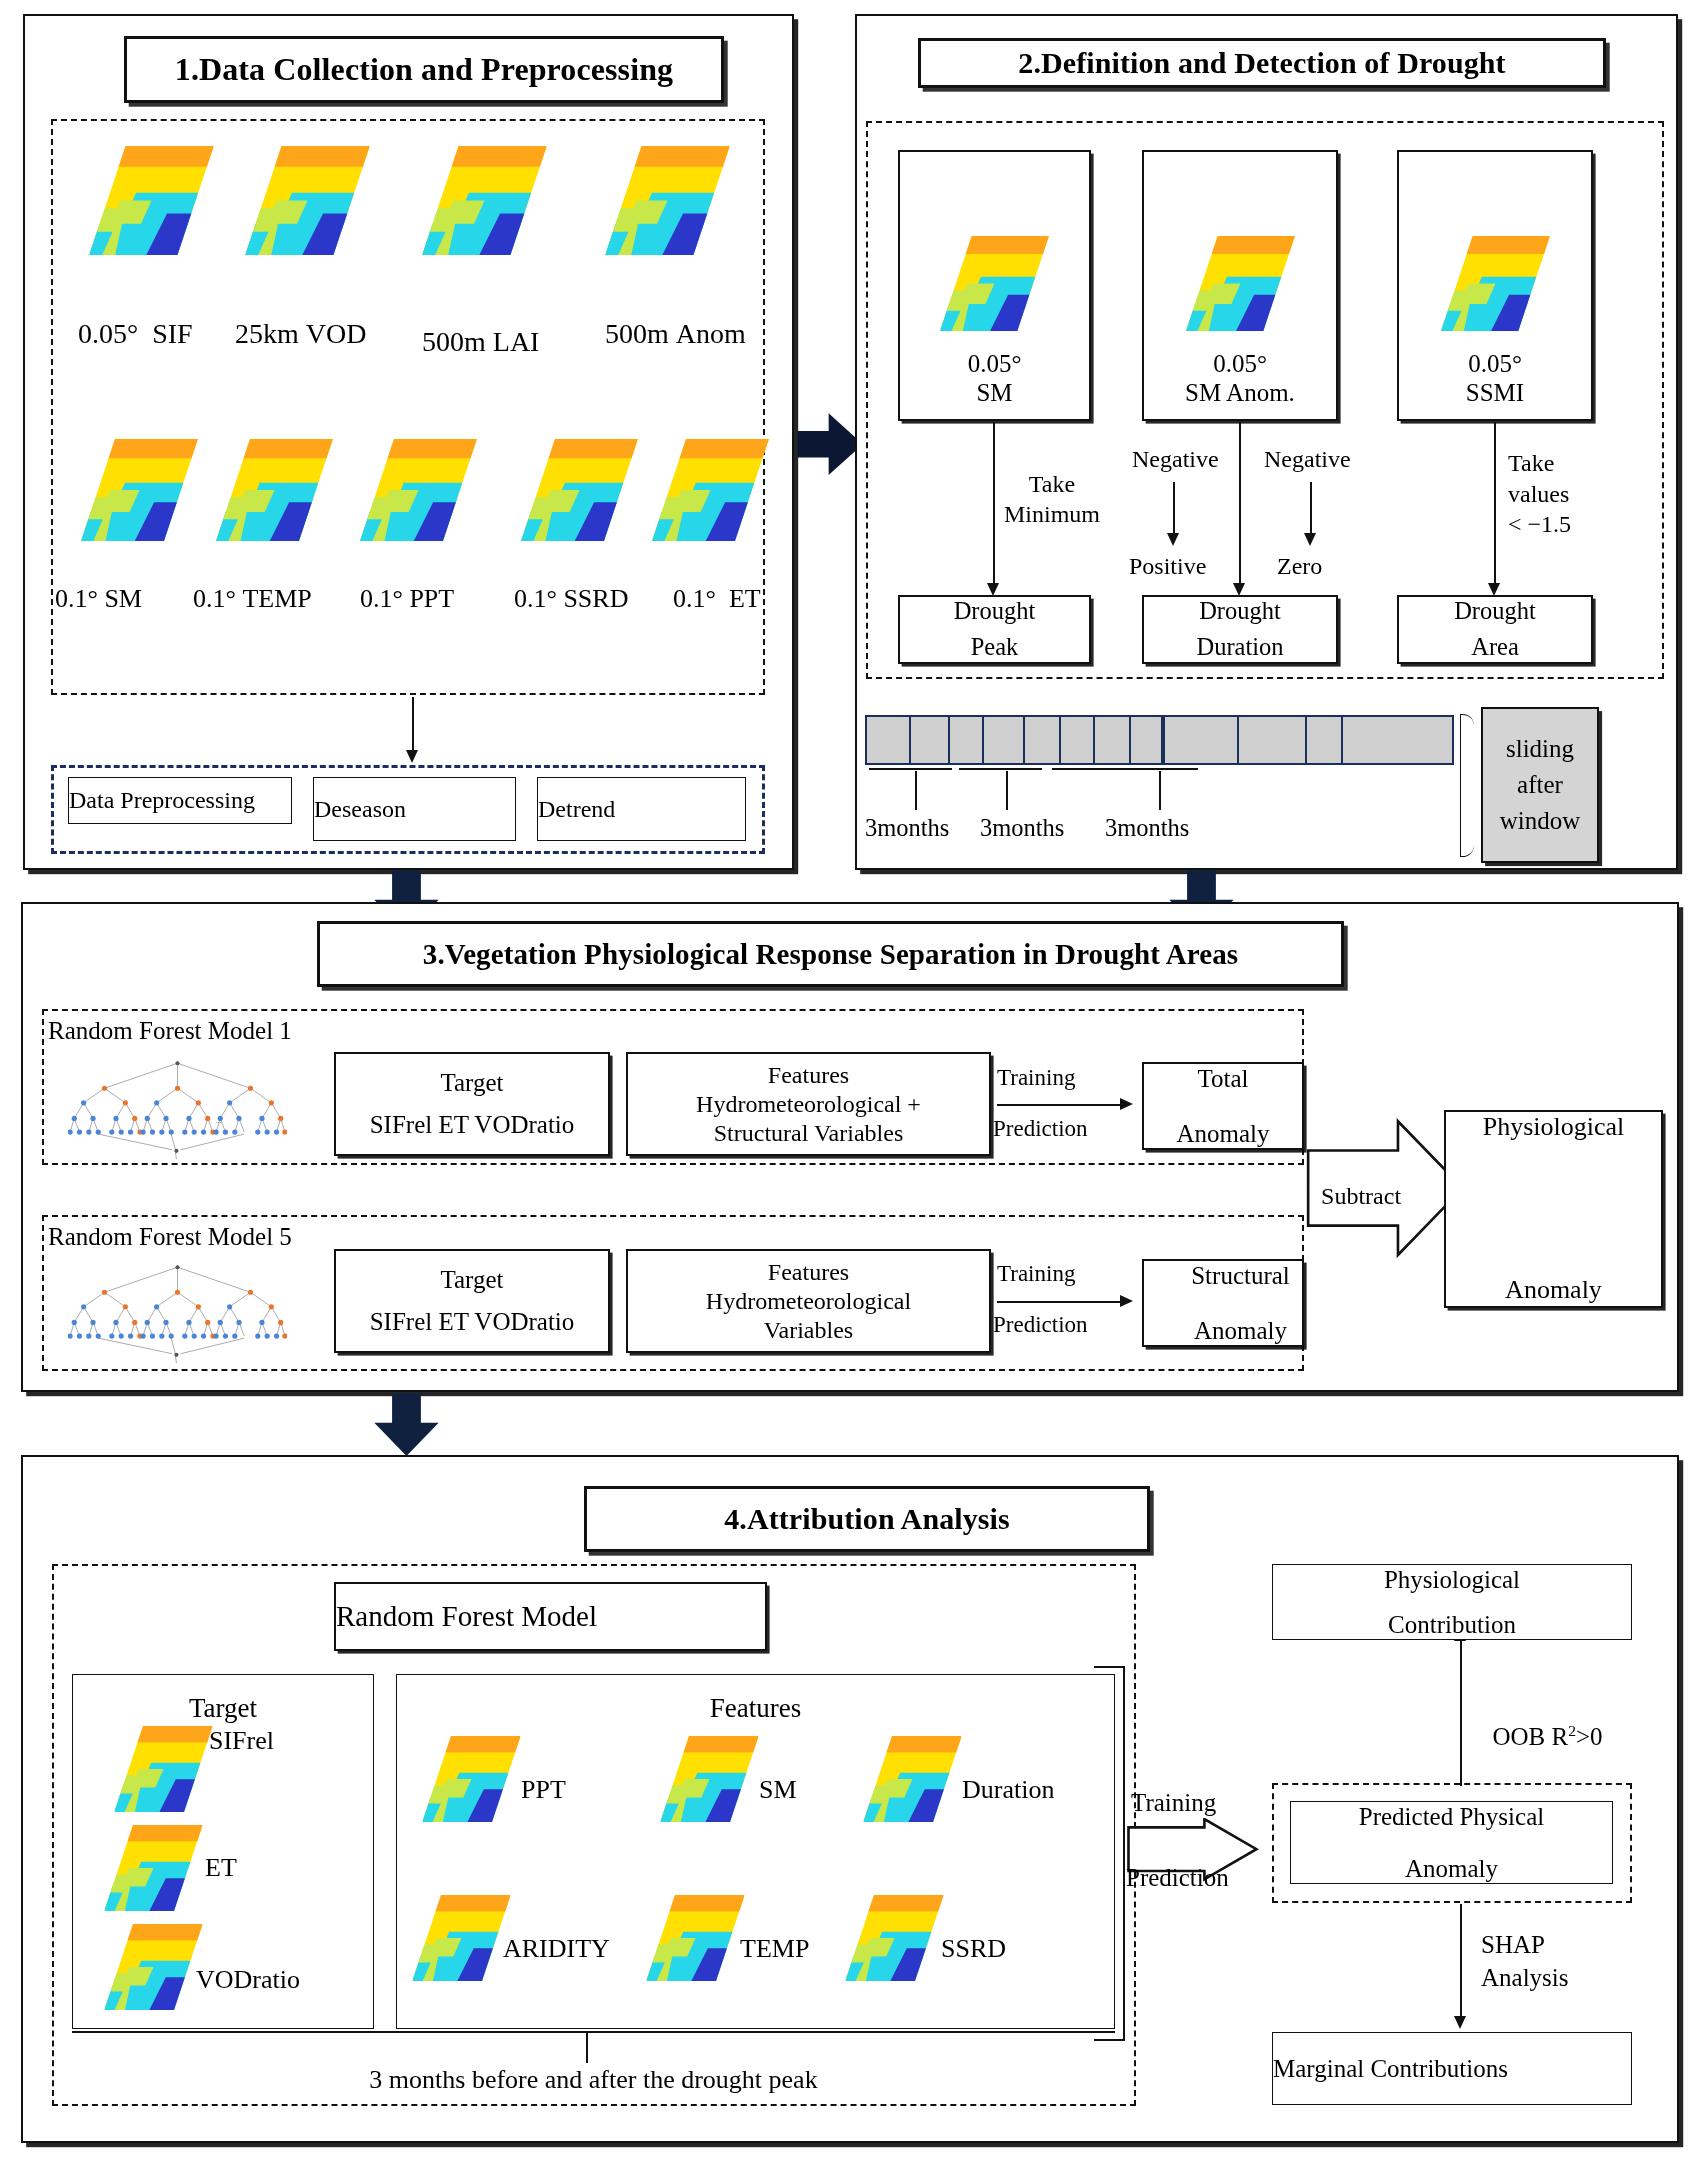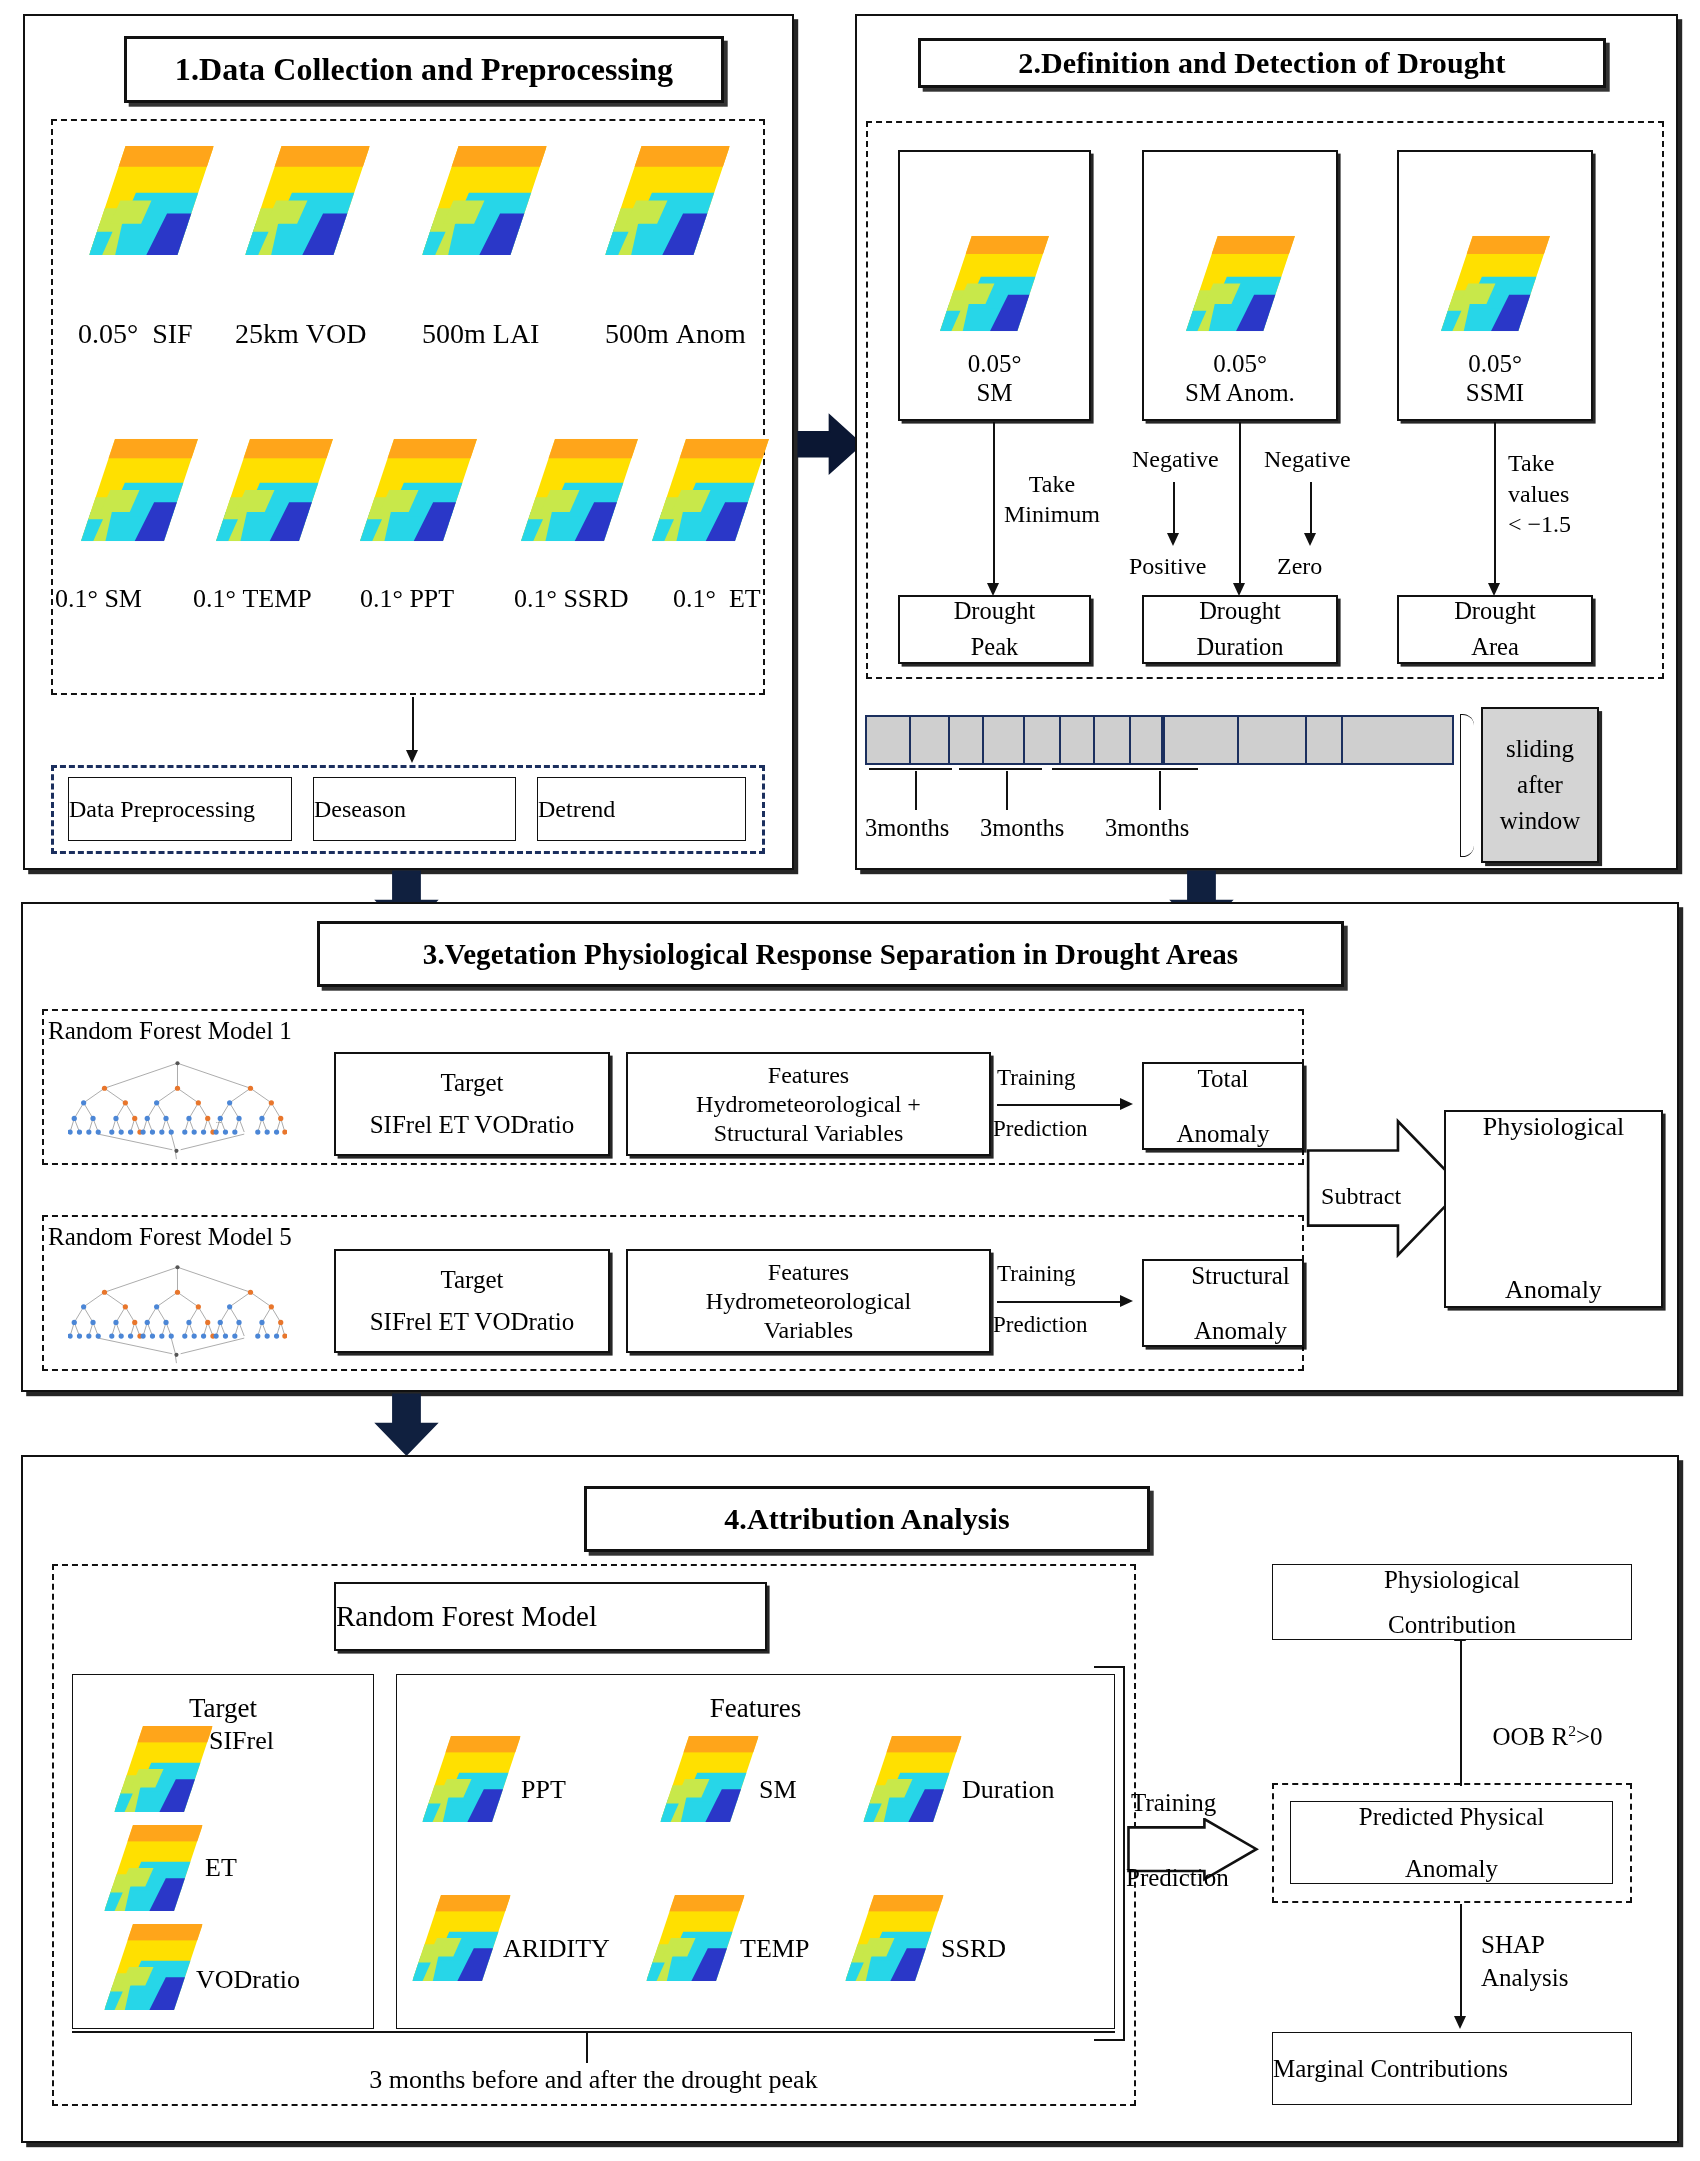--- a/index.html
+++ b/index.html
@@ -151,21 +151,21 @@
         <path d="M150 130 L240 130 L240 210 L110 210 Z" fill="#2a37c8"></path>
         <path d="M0 120 L70 120 L50 210 L0 210 Z" fill="#c8e84a"></path>
         <path d="M0 165 L45 165 L25 210 L0 210 Z" fill="#27d6e8"></path>
         <path d="M60 105 L120 105 L100 150 L40 150 Z" fill="#c8e84a"></path>
       </g>
     </svg>
   </div>
 
 <div class="lbl" style="left:78px; top:318px; font-size:28px;"><span>0.05°</span>&nbsp;&nbsp;<span>SIF</span></div>
 <div class="lbl" style="left:235px; top:318px; font-size:28px;"><span>25km</span>&nbsp;<span>VOD</span></div>
-<div class="lbl" style="left:422px; top:318px; font-size:28px;"><span>500m</span>&nbsp;<span>LAI</span></div>
+<div class="lbl" style="left:422px; top:326px; font-size:28px;"><span>500m</span>&nbsp;<span>LAI</span></div>
 <div class="lbl" style="left:605px; top:318px; font-size:28px;"><span>500m</span>&nbsp;<span>Anom</span></div>
 
 <div class="cube" style="left:81px; top:438px; width:117px; height:104px;">
     <svg viewBox="0 0 240 210">
       <g clip-path="url(#pg1)">
         <rect x="0" y="0" width="240" height="210" fill="#ffe000"></rect>
         <rect x="0" y="0" width="240" height="40" fill="#ffa51a"></rect>
         <path d="M0 150 L240 150 L240 210 L0 210 Z" fill="#27d6e8"></path>
         <path d="M90 90 L240 90 L240 160 L60 160 Z" fill="#27d6e8"></path>
         <path d="M150 130 L240 130 L240 210 L110 210 Z" fill="#2a37c8"></path>
@@ -236,21 +236,21 @@
 <div class="lbl" style="left:193px; top:584px; font-size:26px;"><span>0.1°</span>&nbsp;<span>TEMP</span></div>
 <div class="lbl" style="left:360px; top:584px; font-size:26px;"><span>0.1°</span>&nbsp;<span>PPT</span></div>
 <div class="lbl" style="left:514px; top:584px; font-size:26px;"><span>0.1°</span>&nbsp;<span>SSRD</span></div>
 <div class="lbl" style="left:673px; top:584px; font-size:26px;"><span>0.1°</span>&nbsp;&nbsp;<span>ET</span></div>
 
 <div class="vline" style="left:412px; top:697px; height:57px;"></div>
 <div class="arrow-dn" style="left:406px; top:750px;"></div>
 
 <div class="dashed-blue" style="left:51px; top:765px; width:714px; height:89px;"></div>
 
-<div class="box thin" style="left:68px; top:777px; width:224px; height:64px; font-size:24px;">
+<div class="box thin" style="left:68px; top:777px; width:224px; height:47px; font-size:24px;">
   <span>Data Preprocessing</span>
 </div>
 <div class="box thin" style="left:313px; top:777px; width:203px; height:64px; font-size:24px;">
   <span>Deseason</span>
 </div>
 <div class="box thin" style="left:537px; top:777px; width:209px; height:64px; font-size:24px;">
   <span>Detrend</span>
 </div>
 
 <svg class="abs" style="left:797px; top:412px; width:68px; height:65px;" viewBox="0 0 130 125" width="68" height="65">

